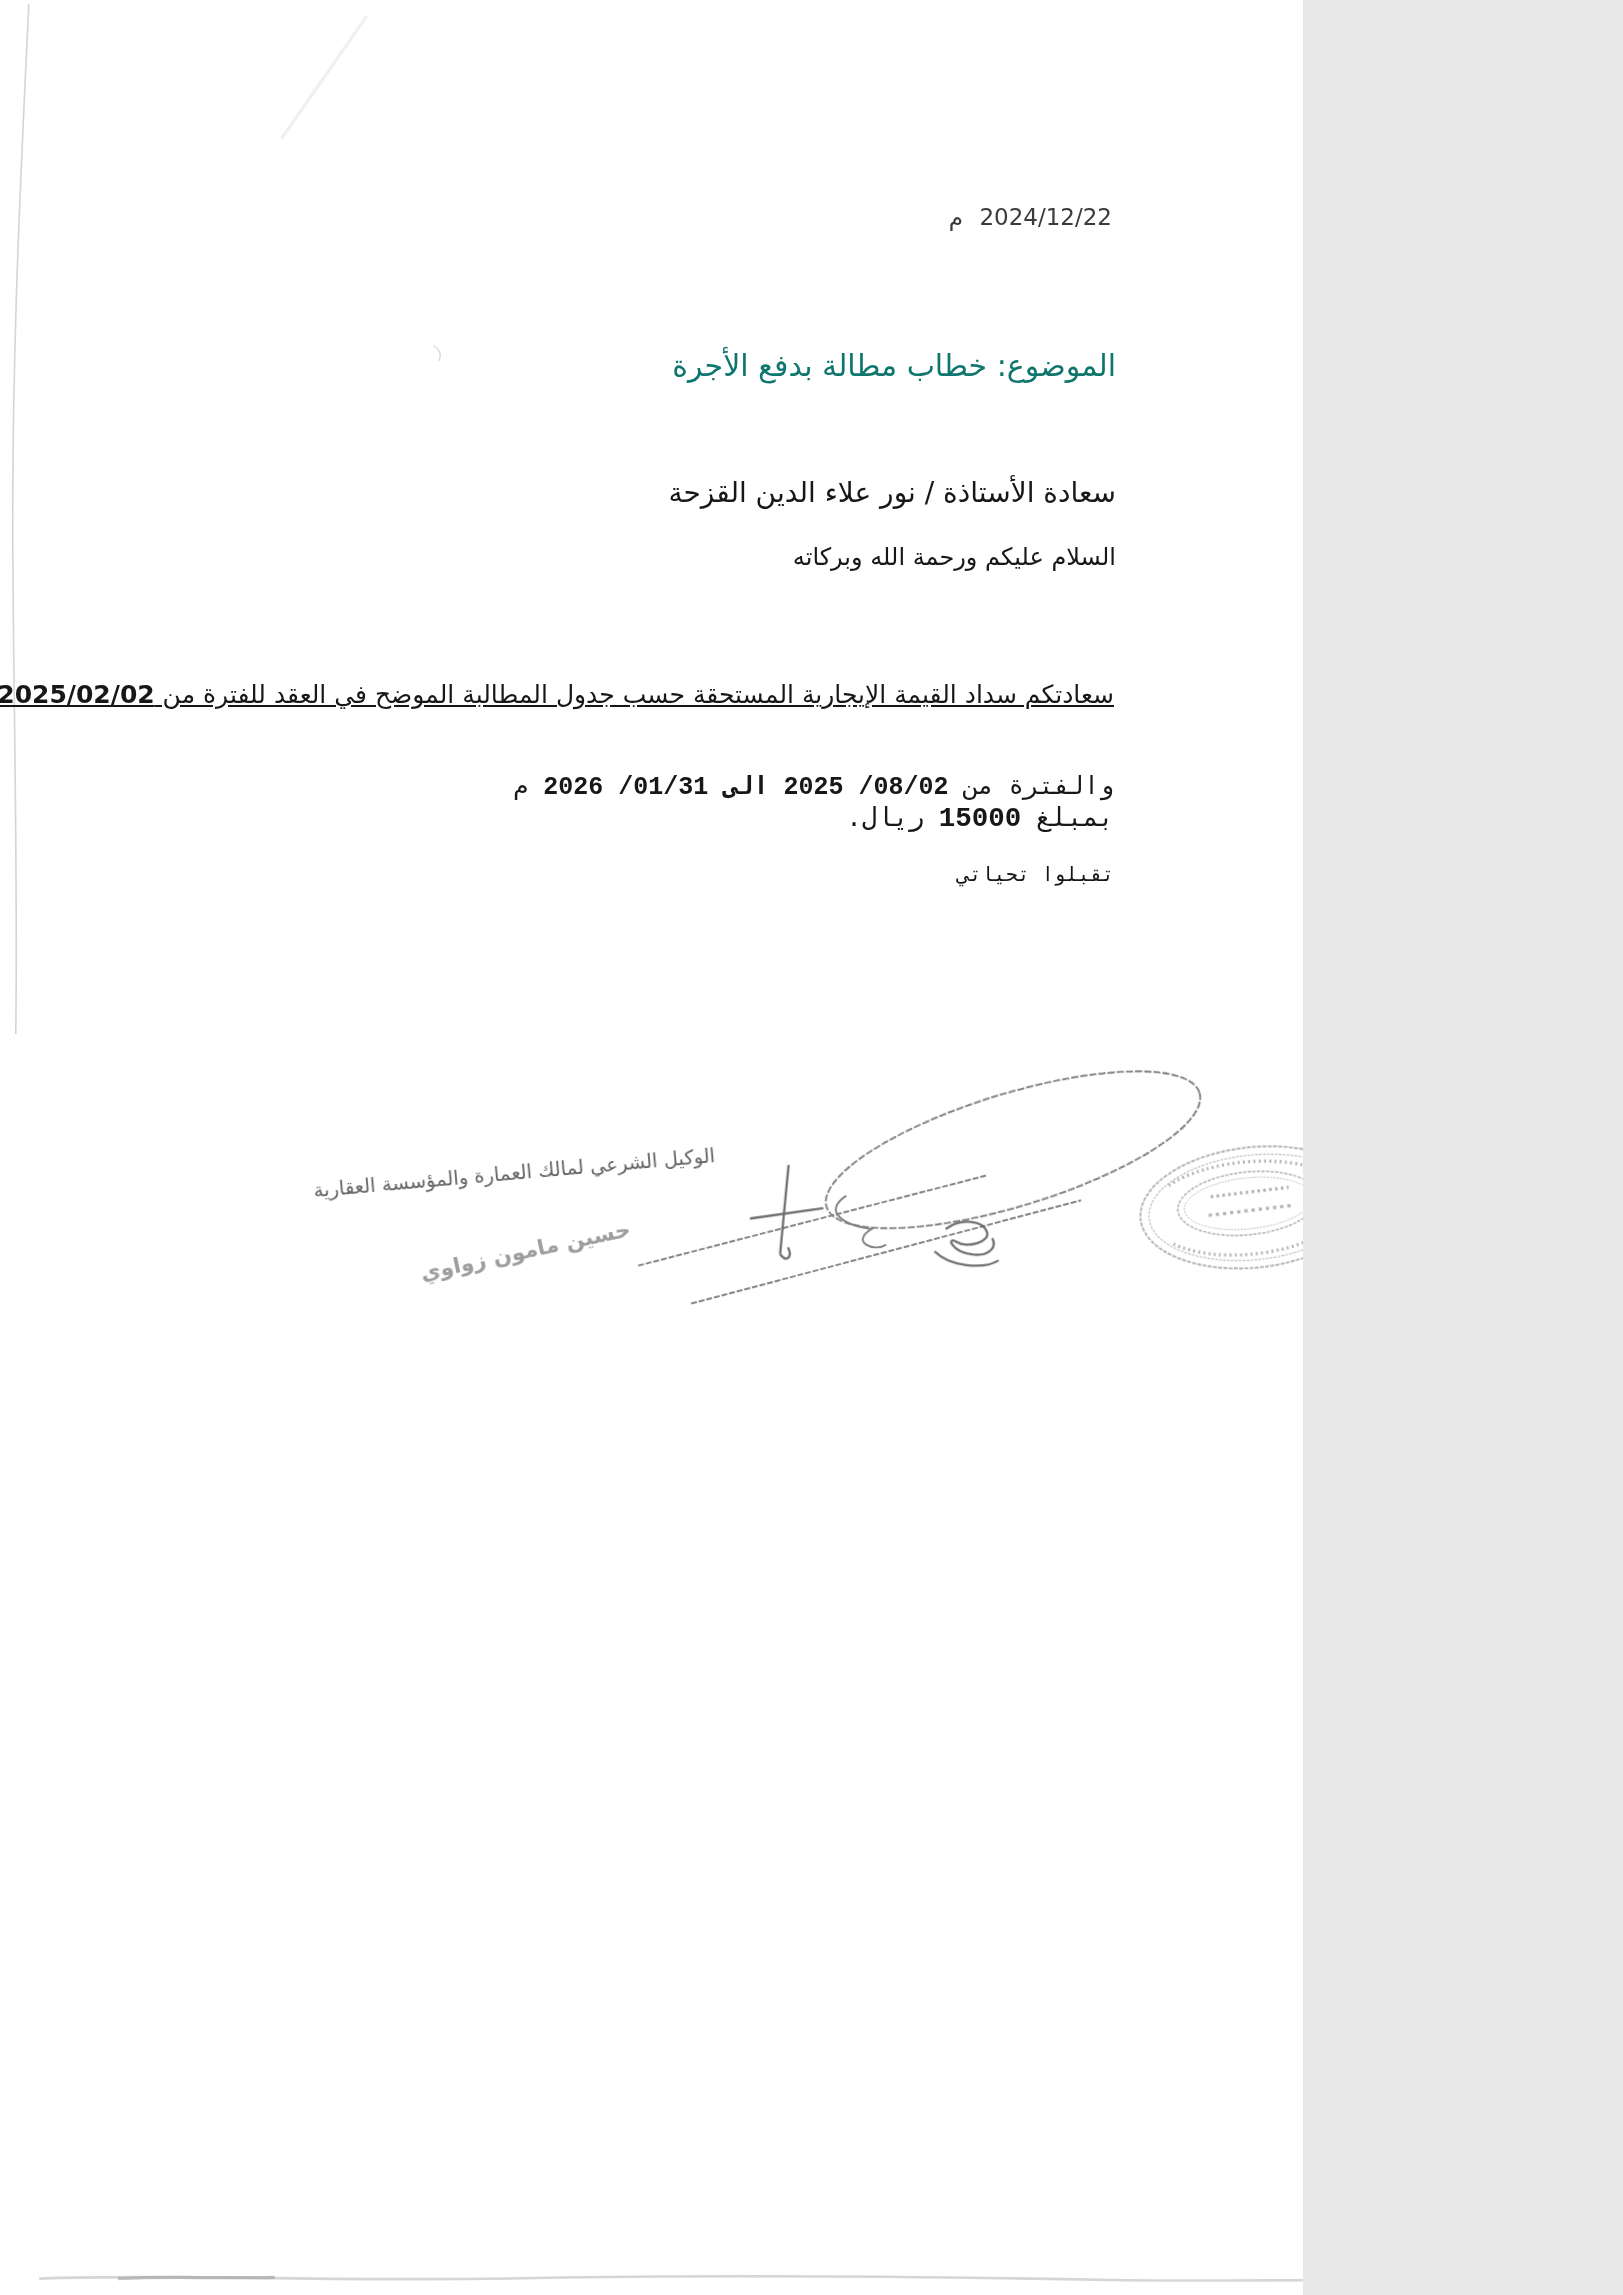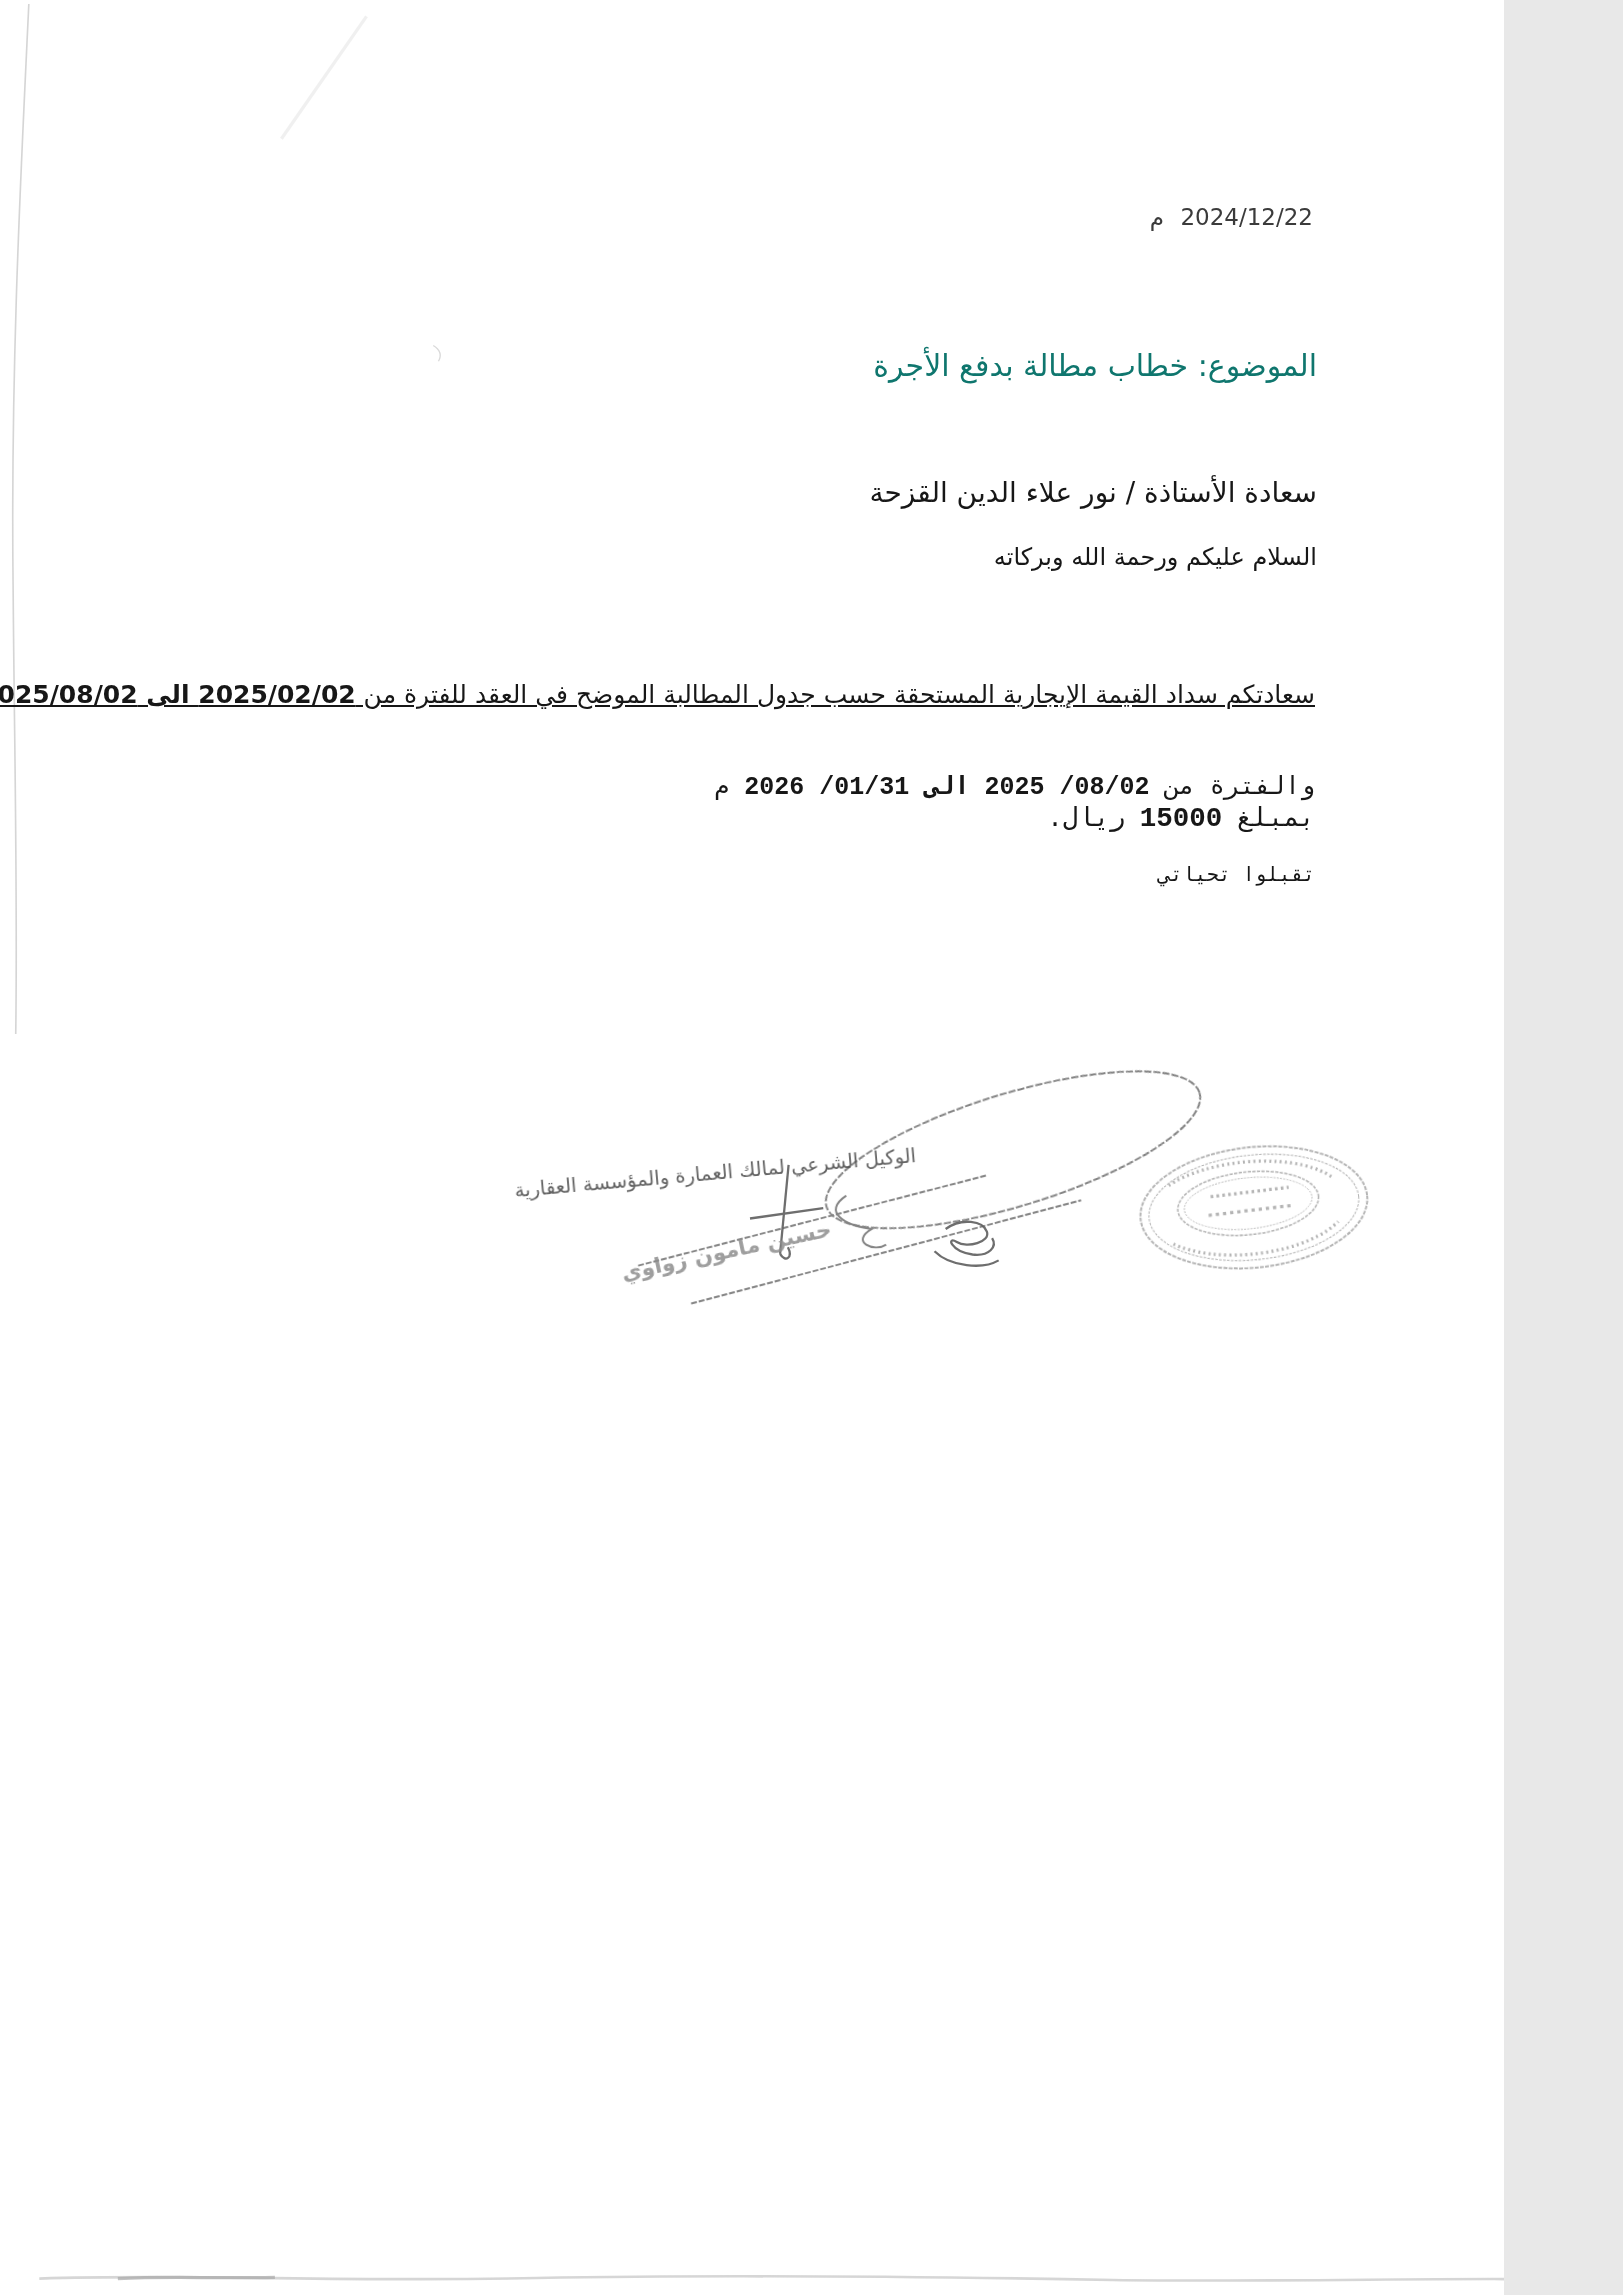--- a/index.html
+++ b/index.html
@@ -1,18 +1,18 @@
 <!DOCTYPE html>
 <html lang="ar" style="font-size:10.5px"><head>
 <meta charset="utf-8">
 <style>
   html, body { margin: 0; padding: 0; background: #e8e8e8; }
   .page {
     position: relative;
-    width: 1504px;
+    width: 1303px;
     height: 2295px;
     background: #ffffff;
     overflow: hidden;
     font-family: "DejaVu Sans", sans-serif;
     color: #171717;
     direction: rtl;
   }
   .abs { position: absolute; white-space: nowrap; }
   .date-line {
     top: 204px; right: 191px;

